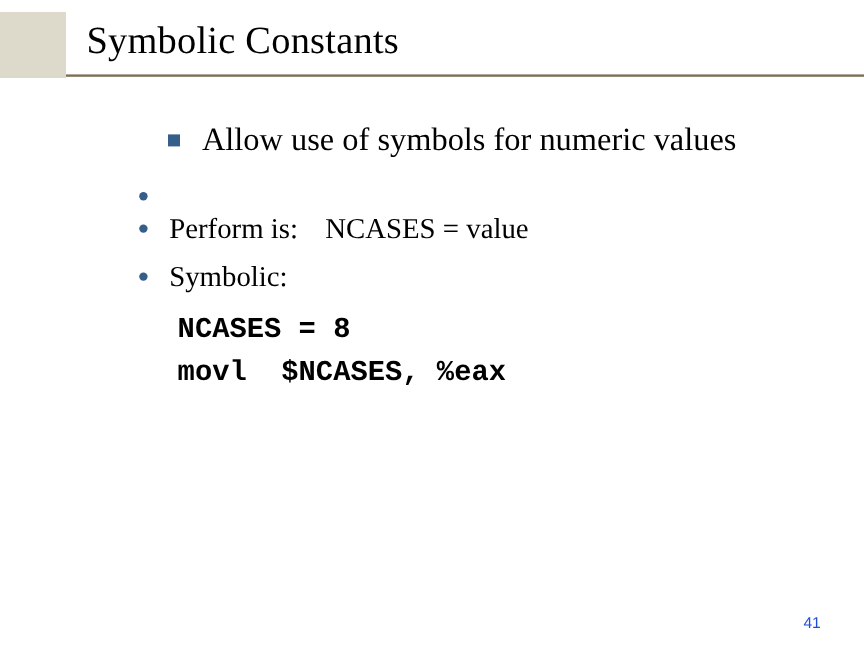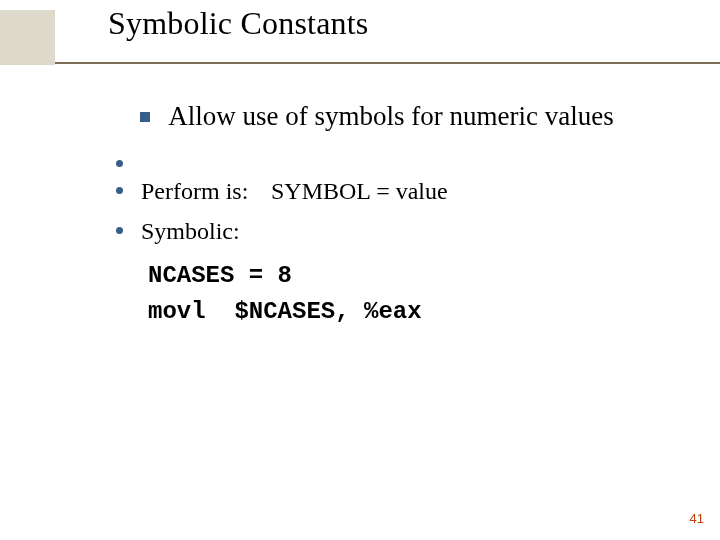--- a/index.html
+++ b/index.html
@@ -17,24 +17,23 @@
     position: absolute;
     top: 10px;
     left: 0;
     width: 55px;
     height: 55px;
     background: #dedacb;
     z-index: 1;
   }
   .title-area {
     position: absolute;
-    top: 5px;
+    top: 15px;
     left: 72px;
     z-index: 2;
-    margin-left: 36px;
   }
   .title {
     font-size: 32px;
     font-weight: normal;
     letter-spacing: 0.2px;
   }
   .underline {
     position: absolute;
     top: 62px;
     left: 0;
@@ -97,25 +96,25 @@
     margin-left: 76px;
     margin-top: 10px;
     font-family: "Courier New", Courier, monospace;
     font-size: 24px;
     font-weight: bold;
     line-height: 1.5;
     white-space: pre;
   }
   .pagenum {
     position: absolute;
-    right: 16px;
+    right: 36px;
     bottom: 14px;
     font-family: Arial, sans-serif;
     font-size: 13px;
-    color: #c2410c;
+    color: #1d4ed8;
   }
 </style>
 </head>
 <body>
 
 <div class="corner-box"></div>
 <div class="underline"></div>
 
 <div class="title-area">
   <div class="title">Symbolic Constants</div>
@@ -130,21 +129,21 @@
 
   <div class="sub">
 
     <div class="sub-row">
       <div class="dot-bullet"></div>
     </div>
 
     <div class="sub-row">
       <div class="dot-bullet"></div>
       <div class="lvl2-text">
-        <span class="lbl">Perform is:</span><span>SYMBOL = value</span>
+        <span class="lbl">Perform is:</span><span>NCASES = value</span>
       </div>
     </div>
 
     <div class="sub-row">
       <div class="dot-bullet"></div>
       <div class="lvl2-text">
         <span class="lbl">Symbolic:</span>
       </div>
     </div>
 

